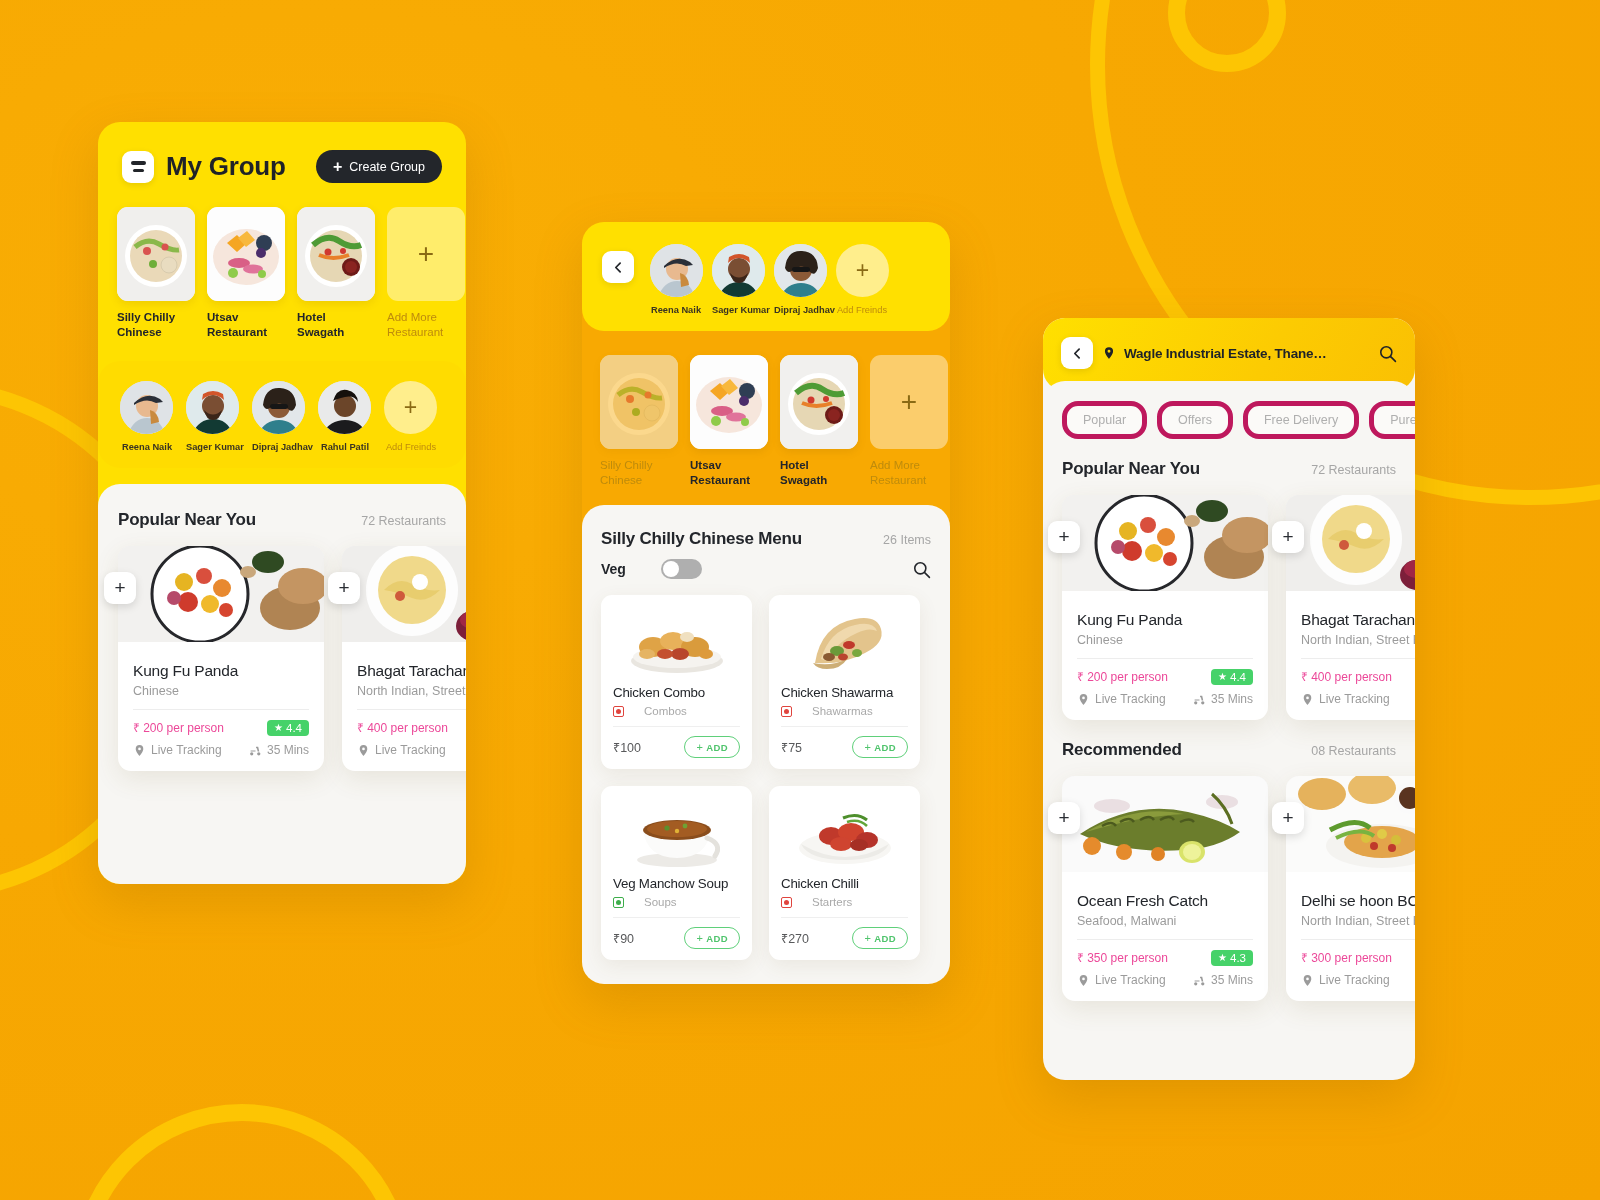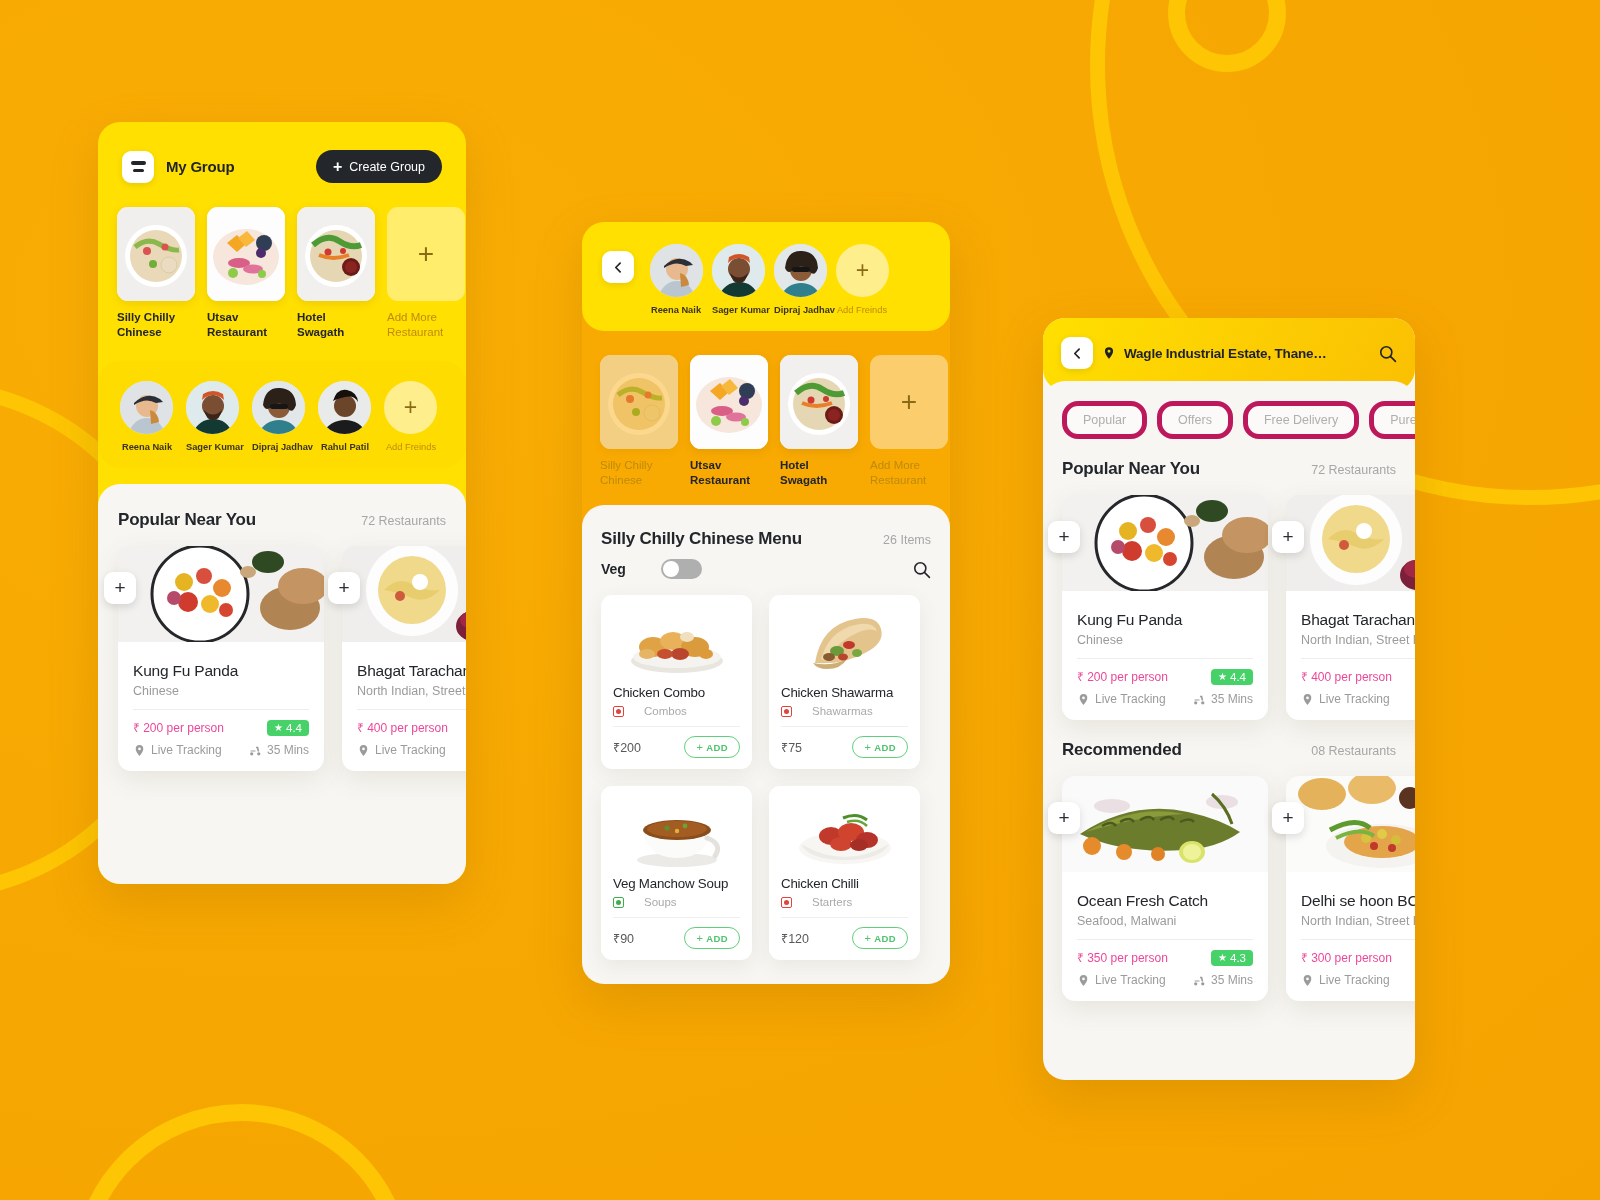--- a/index.html
+++ b/index.html
@@ -34,21 +34,21 @@
   }
   .s1-header { padding: 28px 24px 0 24px; display: flex; align-items: center; }
   .burger-btn {
     width: 32px; height: 32px; background: #fff; border-radius: 9px;
     display: flex; flex-direction: column; justify-content: center; align-items: center; gap: 4px;
     box-shadow: 0 2px 6px rgba(0,0,0,.10); flex: 0 0 auto;
   }
   .burger-btn i { display: block; height: 3.2px; background: #22252A; border-radius: 2px; }
   .burger-btn i:nth-child(1) { width: 15px; }
   .burger-btn i:nth-child(2) { width: 11px; }
-  .s1-title { font-size: 15px; font-weight: 700; color: #1F2228; margin-left: 12px; letter-spacing: -.2px; }
+  .s1-title { font-size: 26px; font-weight: 700; color: #1F2228; margin-left: 12px; letter-spacing: -.2px; }
   .create-btn {
     margin-left: auto; background: #23262B; color: #fff;
     border-radius: 20px; height: 33px; padding: 0 17px;
     display: flex; align-items: center; gap: 7px;
     font-size: 12.5px; font-weight: 500; border: none; cursor: pointer;
   }
   .create-btn .plus { font-size: 16px; font-weight: 700; line-height: 1; }
 
   .rest-strip { display: flex; gap: 12px; padding: 24px 0 0 19px; }
   .rest-item { width: 78px; flex: 0 0 auto; }
@@ -594,21 +594,21 @@
         </div>
         <div class="mcard-name">Chicken Combo</div>
         <div class="mcard-cat">
           <span class="vegmark">
               <i></i>
             </span>
           <span>Combos</span>
         </div>
         <div class="mcard-div"></div>
         <div class="mcard-foot">
-          <span class="mcard-price">₹200</span>
+          <span class="mcard-price">₹100</span>
           <button class="add-btn">
             <span class="plus">+</span>
             <span>ADD</span>
           </button>
         </div>
       </div>
 
       <div class="mcard">
         <div class="mcard-img">
           <svg viewBox="0 0 120 72">
@@ -685,21 +685,21 @@
         </div>
         <div class="mcard-name">Chicken Chilli</div>
         <div class="mcard-cat">
           <span class="vegmark">
               <i></i>
             </span>
           <span>Starters</span>
         </div>
         <div class="mcard-div"></div>
         <div class="mcard-foot">
-          <span class="mcard-price">₹120</span>
+          <span class="mcard-price">₹270</span>
           <button class="add-btn">
             <span class="plus">+</span>
             <span>ADD</span>
           </button>
         </div>
       </div>
 
     </div>
   </div>
 </div>

